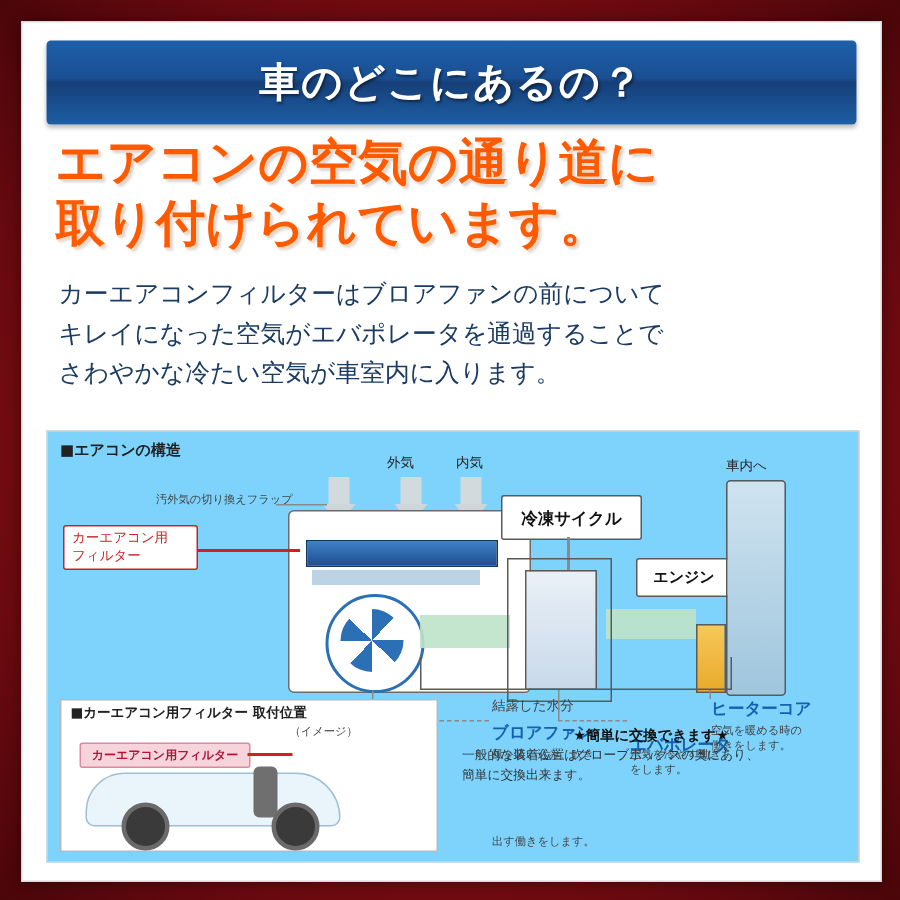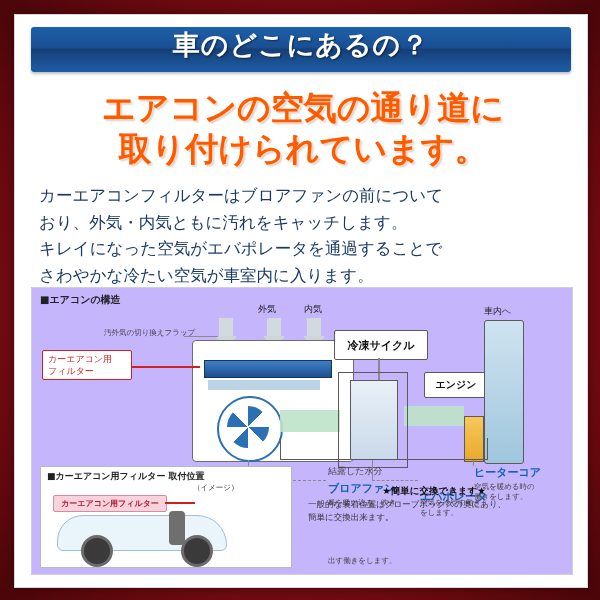--- a/index.html
+++ b/index.html
@@ -12,50 +12,49 @@
   }
   .frame{
     position:absolute;left:14px;top:14px;width:572px;height:572px;
     background:#ffffff;
     border:1px solid #d8d8d8;
     box-shadow:0 0 10px rgba(0,0,0,.45);
     overflow:hidden;
   }
   
   .hdr{
-    position:absolute;left:16px;top:12px;width:540px;height:45px;
+    position:absolute;left:16px;top:12px;width:540px;height:56px;
     background:linear-gradient(#1d5fa8,#1a4f93 45%,#163f78 50%,#1d5ea5 100%);
     border-radius:3px;
-    display:flex;justify-content:center;
+    display:flex;align-items:center;justify-content:center;
     box-shadow:0 2px 3px rgba(0,0,0,.25);
     font-family:Liberation Mono, monospace;
   }
   .hdr span{
     color:#fff;font-size:27px;font-weight:bold;letter-spacing:1px;
     text-shadow:1px 1px 2px rgba(0,0,0,.5);
   }
   
   .headline{
     position:absolute;left:22px;top:72px;width:532px;
     color:#ff5a00;font-size:33px;font-weight:bold;line-height:1.25;
     letter-spacing:0px;
     text-shadow:1px 1px 0 #ffd9bf, 2px 2px 2px rgba(0,0,0,.18);
-    text-align:center;
   }
   .headline div{white-space:nowrap;}
   
   .body-txt{
     position:absolute;left:24px;top:168px;width:532px;
     color:#1a3b63;font-size:16.5px;line-height:1.62;font-weight:normal;
   }
   .body-txt div{white-space:nowrap;}
   
   .diagram{
     position:absolute;left:16px;top:272px;width:540px;height:286px;
-    background:#c4b5fd;border:1px solid #cfcfcf;
+    background:#7dd3fc;border:1px solid #cfcfcf;
   }
   .dg-title{
     position:absolute;left:8px;top:5px;font-size:10px;color:#222;font-weight:bold;
   }
   .lbl{position:absolute;font-size:9px;color:#222;line-height:1.25;white-space:nowrap;}
   .lbl.red{color:#d02020;font-weight:normal;}
   .lbl.tiny{font-size:7.5px;color:#444;font-weight:normal;}
   .box{position:absolute;box-sizing:border-box;}
   
   .duct-outer{
@@ -127,21 +126,20 @@
     <span>車のどこにあるの？</span>
   </div>
 
   <div class="headline">
     <div>エアコンの空気の通り道に</div>
     <div>取り付けられています。</div>
   </div>
 
   <div class="body-txt">
     <div>カーエアコンフィルターはブロアファンの前について</div>
-    <div>おり、外気・内気ともに汚れをキャッチします。</div>
     <div>キレイになった空気がエバポレータを通過することで</div>
     <div>さわやかな冷たい空気が車室内に入ります。</div>
   </div>
 
   <div class="diagram">
 
     <div class="dg-title">■エアコンの構造</div>
 
     <div class="lbl" style="left:184px;top:16px;margin-left:42px;">外気</div>
     <div class="lbl" style="left:272px;top:16px;">内気</div>

